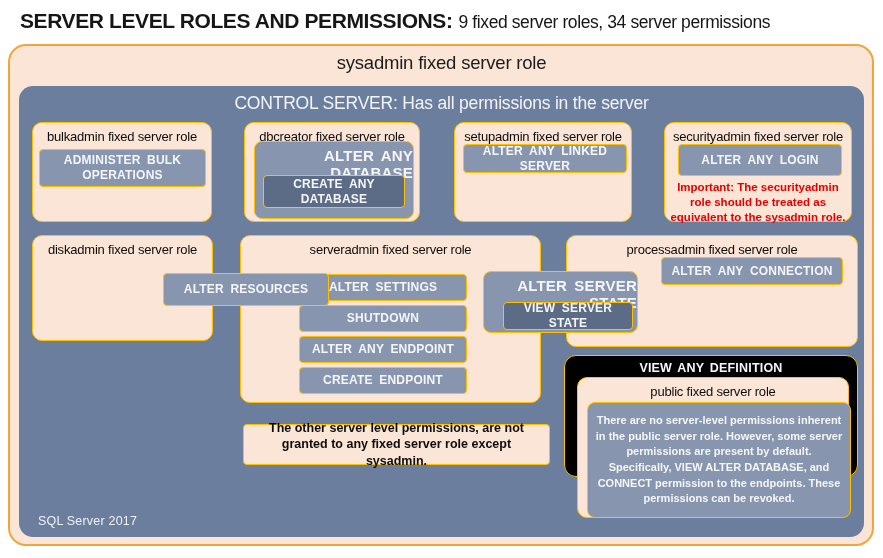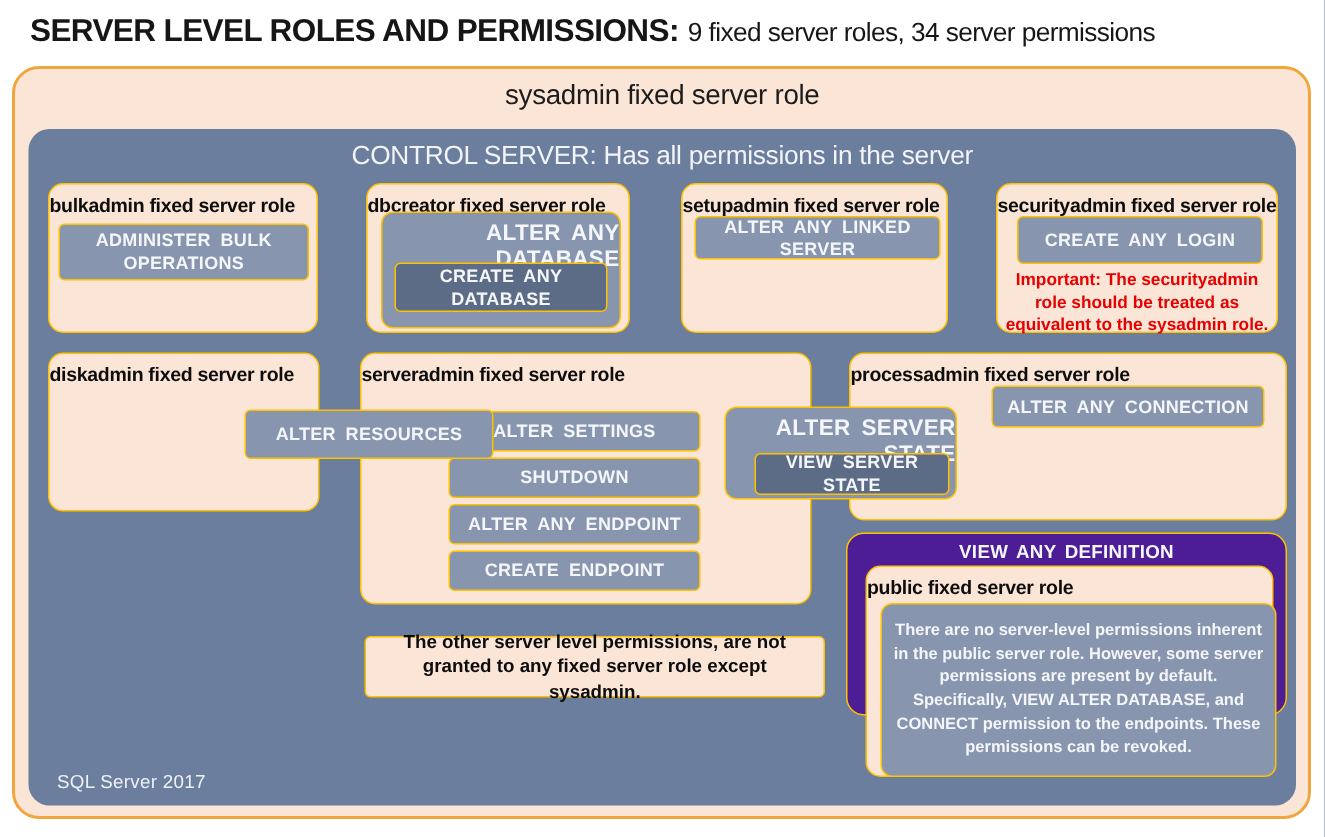--- a/index.html
+++ b/index.html
@@ -21,43 +21,43 @@
     color:#1c1c1c;letter-spacing:-0.2px;}
 
   
   .control-box{left:19px;top:86px;width:845px;height:451px;background:#6b7e9e;border-radius:14px;}
   .control-title{left:19px;top:93px;width:845px;text-align:center;font-size:17.5px;
     color:#f2f4f8;letter-spacing:-0.2px;}
   .sql-footer{left:38px;top:514px;font-size:12.5px;color:#eef1f6;letter-spacing:0.2px;}
 
   
   .role-box{background:#fbe5d6;border:1.5px solid #ffc000;border-radius:10px;}
-  .role-title{position:absolute;left:0;top:6px;width:100%;text-align:left;
-    font-size:13px;font-weight:bold;color:#0d0d0d;letter-spacing:-0.2px;}
+  .role-title{position:absolute;left:0;top:6px;width:100%;text-align:center;
+    font-size:13px;font-weight:normal;color:#0d0d0d;letter-spacing:-0.2px;}
 
   
   .perm{background:#8795ae;border:1.5px solid #ffc000;border-radius:4px;
     color:#f4f6fa;font-weight:bold;font-size:12px;text-align:center;
     display:flex;align-items:center;justify-content:center;
     letter-spacing:0.2px;word-spacing:3px;line-height:1.25;}
   .perm-dark{background:#5d6c86;}
   .perm-container{background:#8795ae;border:1.5px solid #ffc000;border-radius:8px;}
   .perm-container .perm-label{position:absolute;left:0;top:5px;width:100%;text-align:right;
     color:#f4f6fa;font-weight:bold;font-size:15px;letter-spacing:0.2px;word-spacing:3px;}
 
   .warning-text{position:absolute;left:2px;top:57px;width:calc(100% - 4px);
     text-align:center;color:#e60000;font-weight:bold;font-size:11.5px;line-height:1.3;}
 
   
   .note-box{left:243px;top:424px;width:307px;height:41px;background:#fbe5d6;
     border:1.5px solid #ffc000;border-radius:4px;display:flex;align-items:center;justify-content:center;
     text-align:center;font-size:12.5px;font-weight:bold;color:#0d0d0d;line-height:1.3;padding:2px 10px;}
 
   
-  .vad-box{left:564px;top:355px;width:294px;height:122px;background:#4c1d95;
+  .vad-box{left:564px;top:355px;width:294px;height:122px;background:#000000;
     border:1.5px solid #ffc000;border-radius:12px;}
   .vad-label{position:absolute;left:0;top:5px;width:100%;text-align:center;
     color:#f4f6fa;font-weight:bold;font-size:12.5px;letter-spacing:0.2px;word-spacing:2px;}
   .public-box{position:absolute;left:12px;top:21px;width:270px;height:139px;
     background:#fbe5d6;border:1.5px solid #ffc000;border-radius:10px;}
   .public-desc{position:absolute;left:9px;top:24px;width:250px;height:104px;
     background:#8795ae;border:1.5px solid #ffc000;border-radius:8px;
     color:#f4f6fa;font-weight:bold;font-size:11px;line-height:1.42;text-align:center;
     padding:5px 6px;display:flex;align-items:center;}
 </style>
@@ -87,21 +87,21 @@
   </div>
 </div>
 
 <div class="abs role-box" style="left:454px;top:122px;width:178px;height:100px;">
   <div class="role-title">setupadmin fixed server role</div>
   <div class="perm" style="position:absolute;left:8px;top:21px;width:162px;height:27px;">ALTER ANY LINKED SERVER</div>
 </div>
 
 <div class="abs role-box" style="left:664px;top:122px;width:188px;height:100px;">
   <div class="role-title">securityadmin fixed server role</div>
-  <div class="perm" style="position:absolute;left:13px;top:21px;width:162px;height:30px;">CREATE ANY LOGIN</div>
+  <div class="perm" style="position:absolute;left:13px;top:21px;width:162px;height:30px;">ALTER ANY LOGIN</div>
   <div class="warning-text">Important: The securityadmin role should be treated as equivalent to the sysadmin role.</div>
 </div>
 
 <div class="abs role-box" style="left:32px;top:235px;width:181px;height:106px;">
   <div class="role-title">diskadmin fixed server role</div>
 </div>
 
 <div class="abs role-box" style="left:240px;top:235px;width:301px;height:168px;">
   <div class="role-title">serveradmin fixed server role</div>
   <div class="perm" style="position:absolute;left:58px;top:38px;width:166px;height:25px;">ALTER SETTINGS</div>

